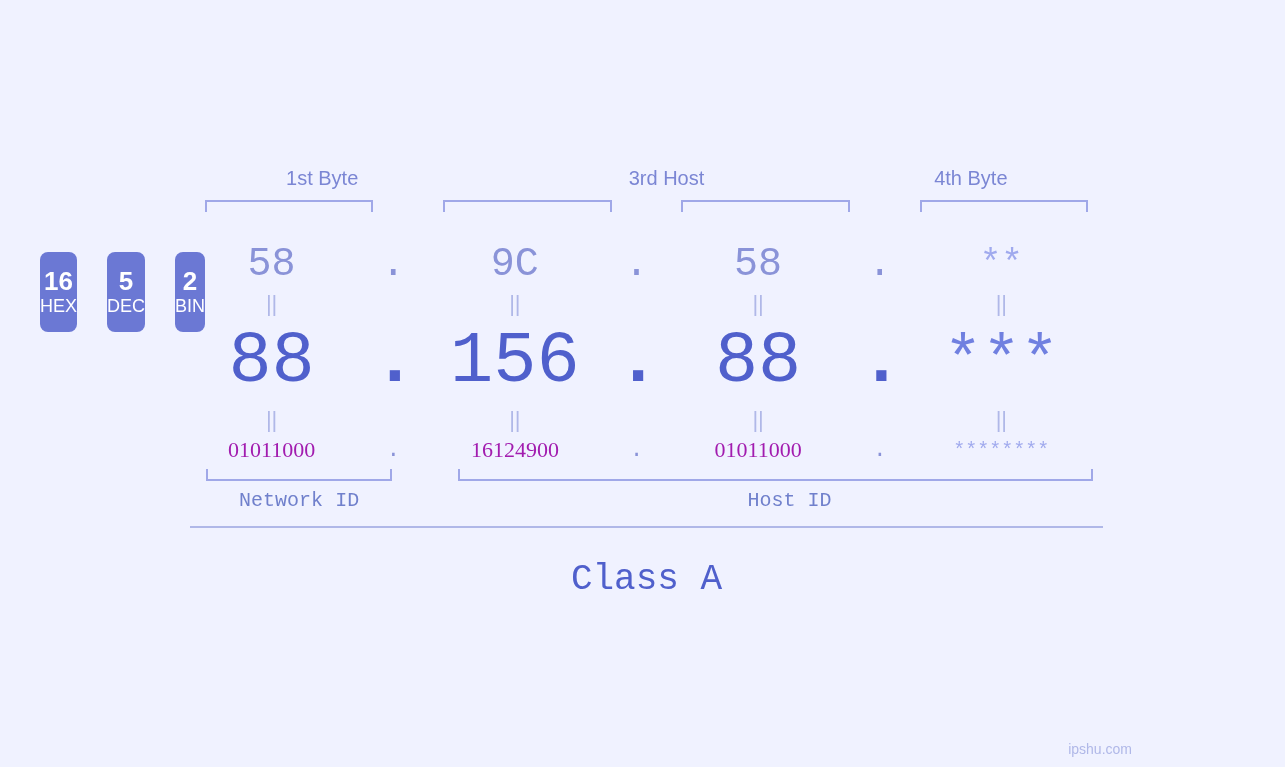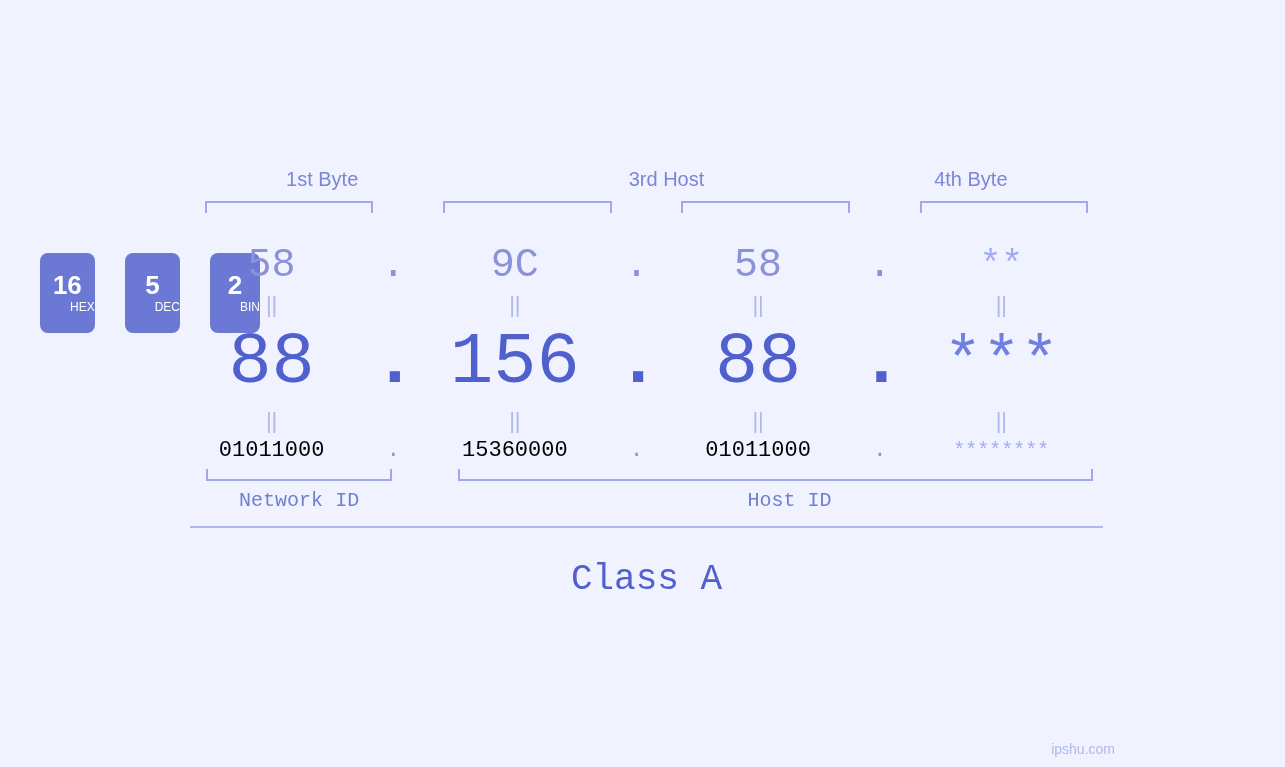--- a/index.html
+++ b/index.html
@@ -90,24 +90,23 @@
       justify-content: center;
       color: white;
     }
     .badge-number {
       font-size: 26px;
       font-weight: bold;
       font-family: Arial, sans-serif;
       line-height: 1.1;
     }
     .badge-label {
-      font-size: 12px;
+      font-size: 18px;
       font-family: Arial, sans-serif;
       line-height: 1.2;
-      padding-left: 30px;
     }
 
     
     .data-grid {
       flex: 1;
       display: flex;
       flex-direction: column;
     }
 
     
@@ -155,39 +154,39 @@
       font-weight: bold;
     }
     .dec-asterisk {
       color: #7080e0;
       font-size: 64px;
       font-family: 'Courier New', monospace;
     }
 
     
     .bin-value {
-      color: #000000;
+      color: #a21caf;
       font-size: 22px;
-      font-family: Liberation Mono, monospace;
+      font-family: Liberation Serif, serif;
     }
     .bin-dot {
       color: #8a93d8;
       font-size: 22px;
     }
     .bin-asterisk {
       color: #a0aaee;
       font-size: 20px;
       font-family: 'Courier New', monospace;
     }
 
     
     .watermark {
       position: absolute;
       bottom: 10px;
-      right: 28px;
+      right: 11px;
       color: #b0b8e8;
       font-size: 14px;
       font-family: Arial, sans-serif;
     }
 
     .data-row-wrap {
       display: flex;
       align-items: center;
       width: 100%;
     }
@@ -287,21 +286,21 @@
         <div class="col3"><span class="equals-cell">||</span></div>
         <div class="col4"></div>
         <div class="col5"><span class="equals-cell">||</span></div>
         <div class="col6"></div>
         <div class="col7"><span class="equals-cell">||</span></div>
       </div>
 
       <div class="data-row-wrap">
         <div class="col1"><span class="bin-value">01011000</span></div>
         <div class="col2"><span class="bin-dot">.</span></div>
-        <div class="col3"><span class="bin-value">15360000</span></div>
+        <div class="col3"><span class="bin-value">16124900</span></div>
         <div class="col4"><span class="bin-dot">.</span></div>
         <div class="col5"><span class="bin-value">01011000</span></div>
         <div class="col6"><span class="bin-dot">.</span></div>
         <div class="col7"><span class="bin-asterisk">********</span></div>
       </div>
 
     </div>
   </div>
 
   <div style="display:flex; width:100%; padding-left:150px; margin-top:6px; align-items:center;">

